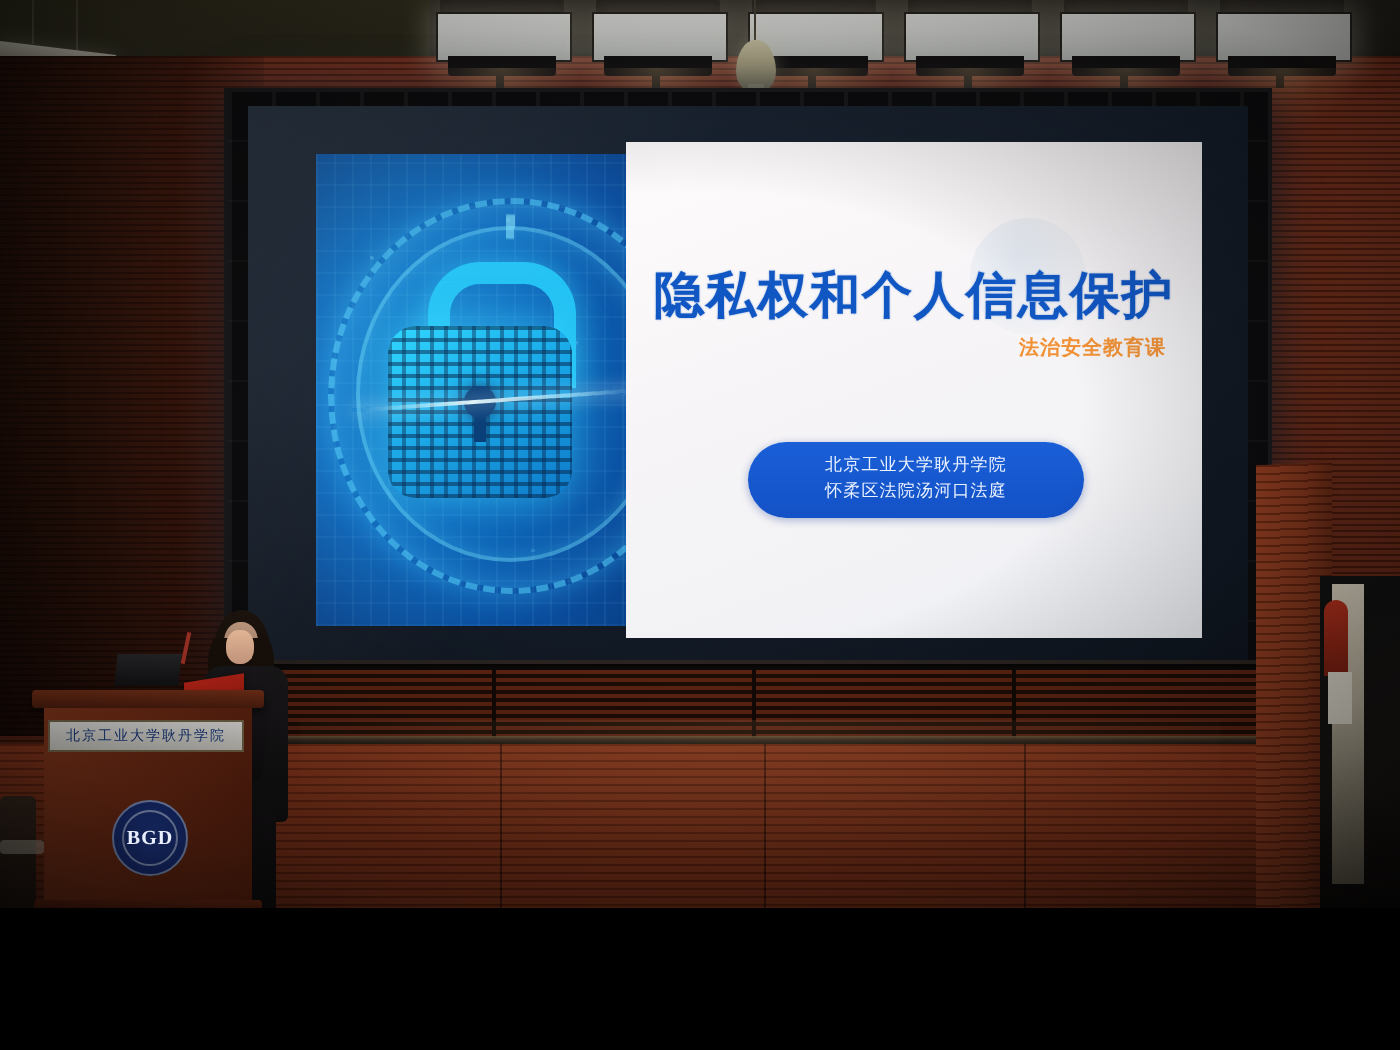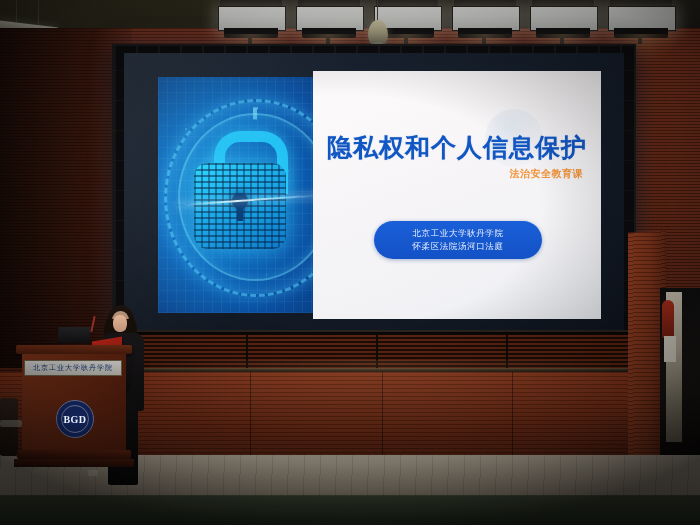--- a/index.html
+++ b/index.html
@@ -1,19 +1,19 @@
 <!DOCTYPE html>
 <html><head>
 <meta charset="utf-8">
 <style>
   html,body{margin:0;padding:0;background:#000;}
   body{font-family:"Liberation Sans","DejaVu Sans",sans-serif;}
 
   #scene{
-    position:relative;width:700px;height:525px;overflow:hidden;
+    position:relative;width:700px;height:454px;overflow:hidden;
     background:#f97316;
   }
 
   
   .ceiling{
     position:absolute;left:0;top:0;width:700px;height:40px;
     background:linear-gradient(180deg,#2e2b23 0%,#23211b 60%,#171510 100%);
   }
   .ceiling-left{
     position:absolute;left:0;top:0;width:215px;height:44px;

